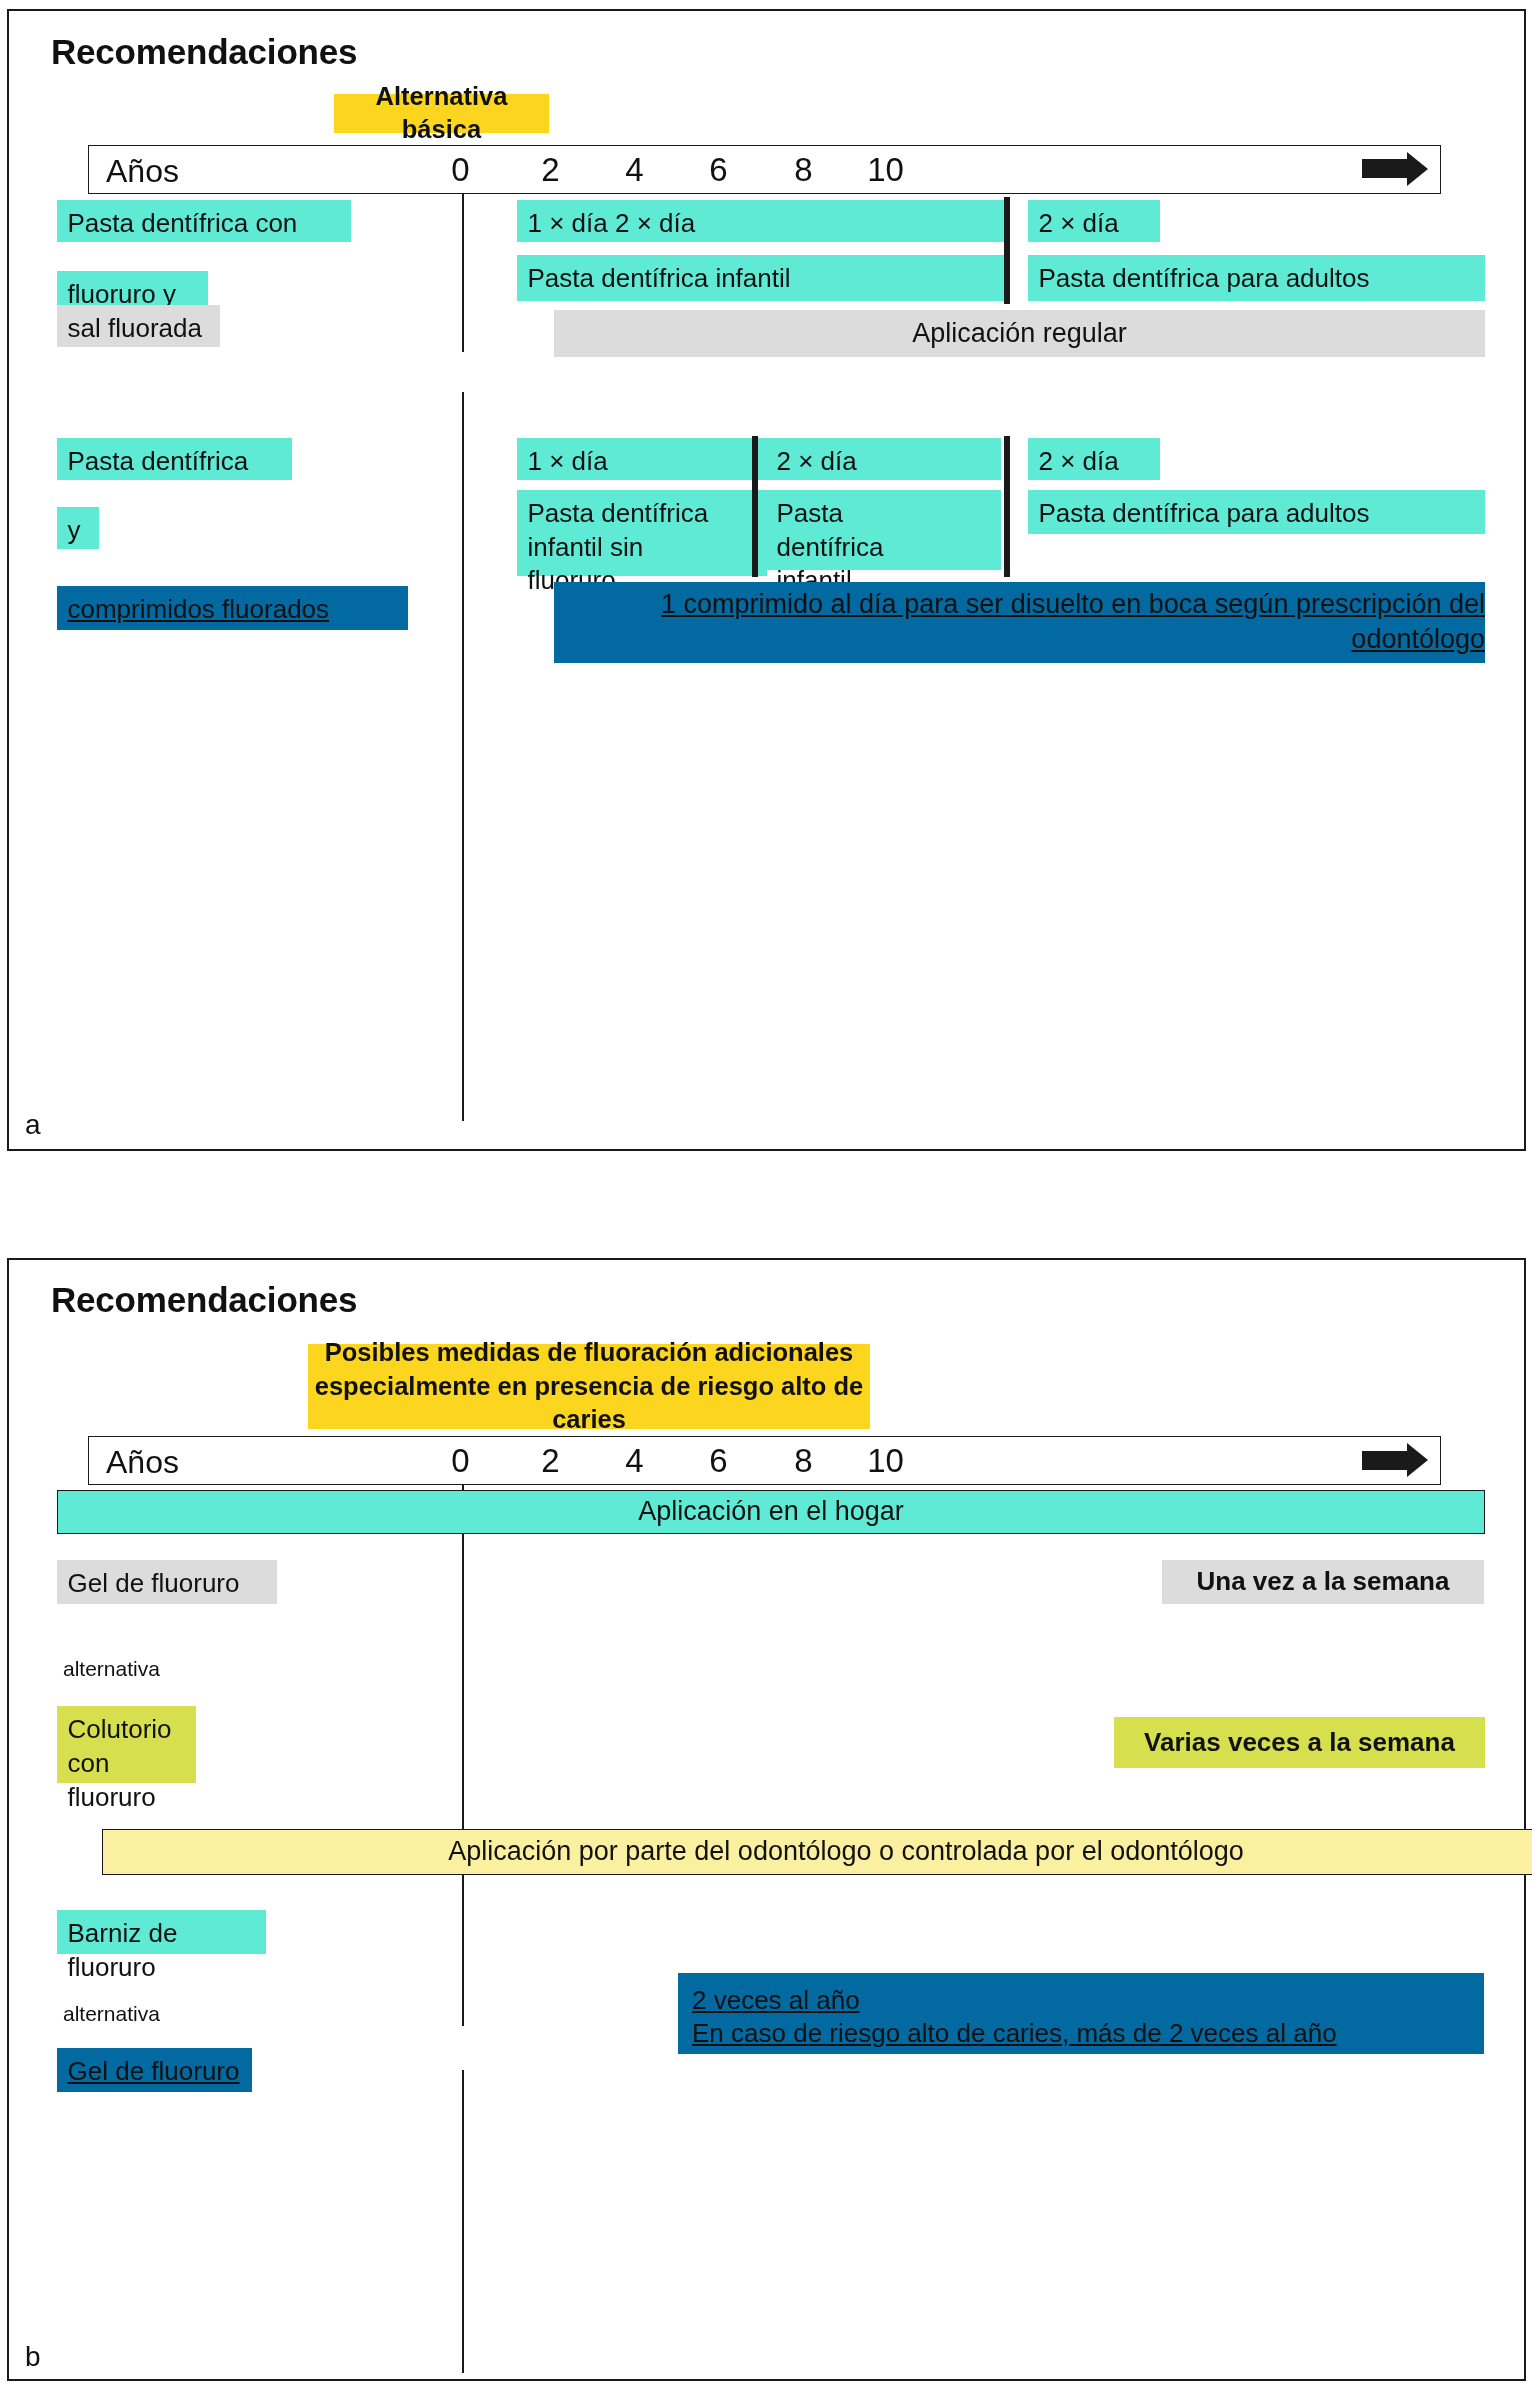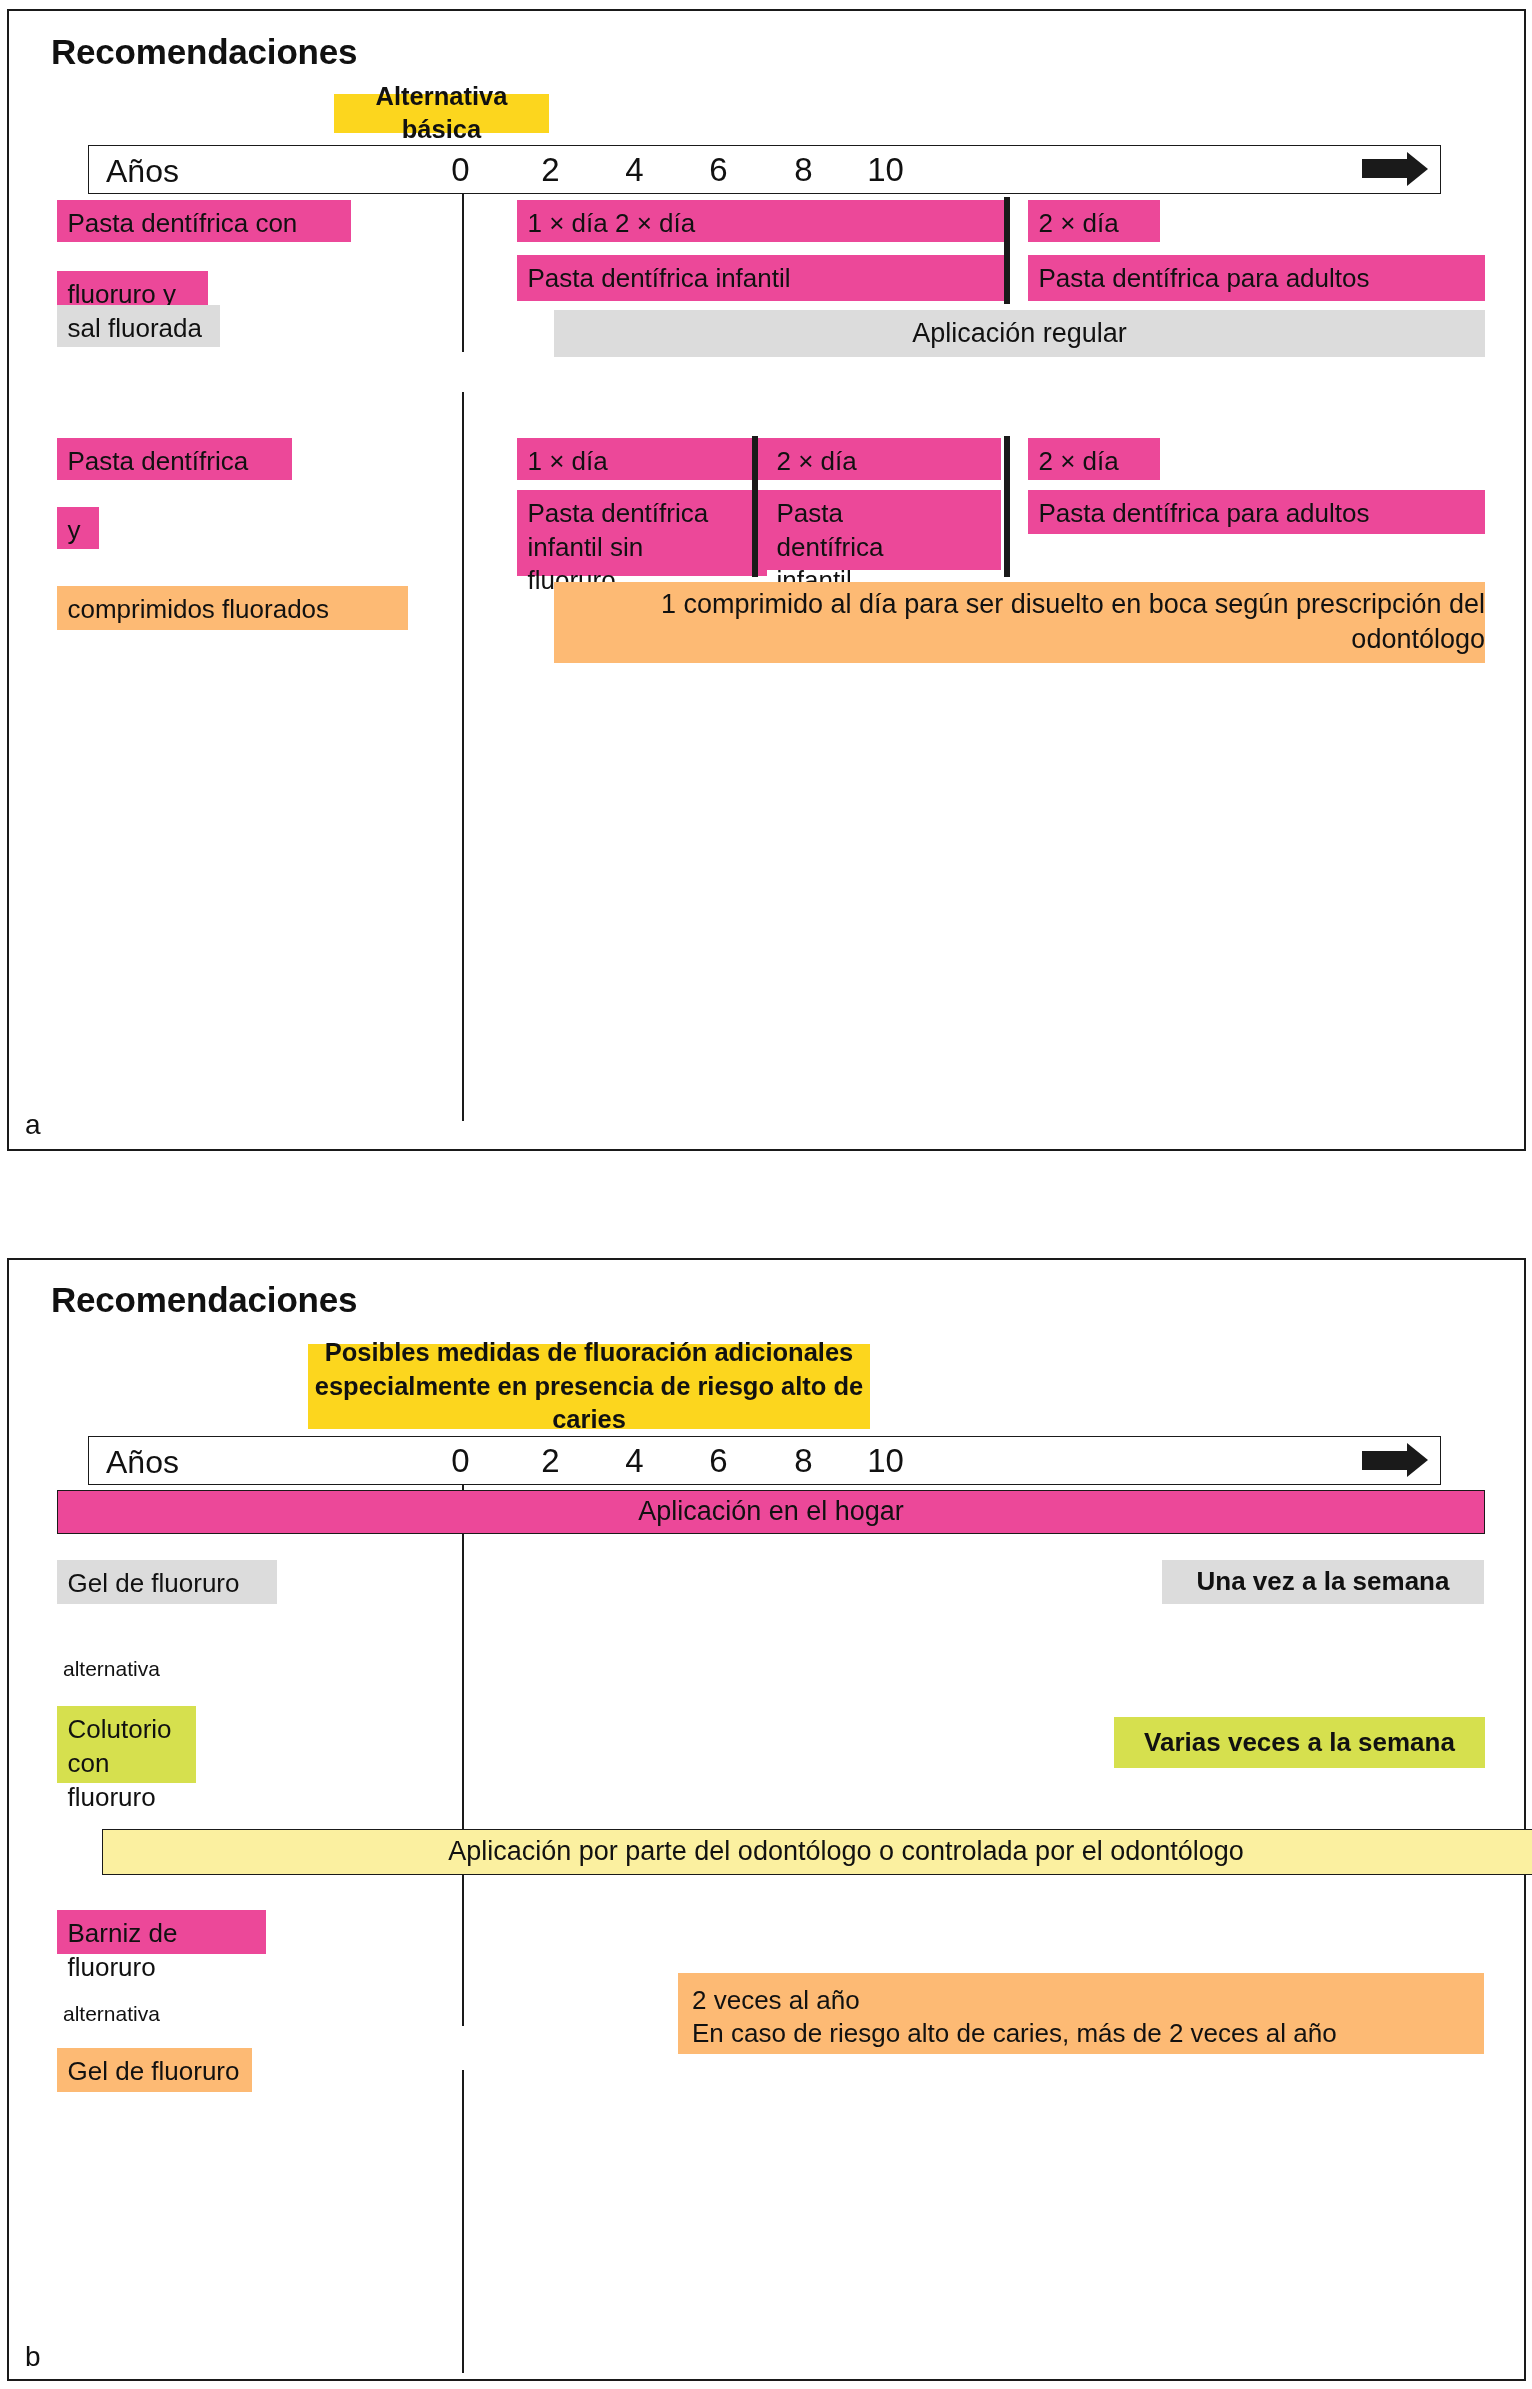--- a/index.html
+++ b/index.html
@@ -101,24 +101,24 @@
     font-size: 27px;
     color: #111;
     display: flex;
     align-items: center;
     justify-content: center;
     text-align: right;
     line-height: 1.3;
   }
   .band.bordered { border: 1.8px solid #1a1a1a; }
 
-  .c-teal   { background: #ec4899; }
+  .c-teal   { background: #5eead4; }
   .c-grey   { background: #dcdcdc; }
   .c-pyellow{ background: #fbf0a0; }
-  .c-pink   { background: #fdba74; }
+  .c-pink   { background: #0369a1; text-decoration: underline; }
   .c-lime   { background: #d6e04e; }
 
   .plain {
     position: absolute;
     font-size: 21px;
     color: #111;
     white-space: nowrap;
   }
 
   .corner-letter {

